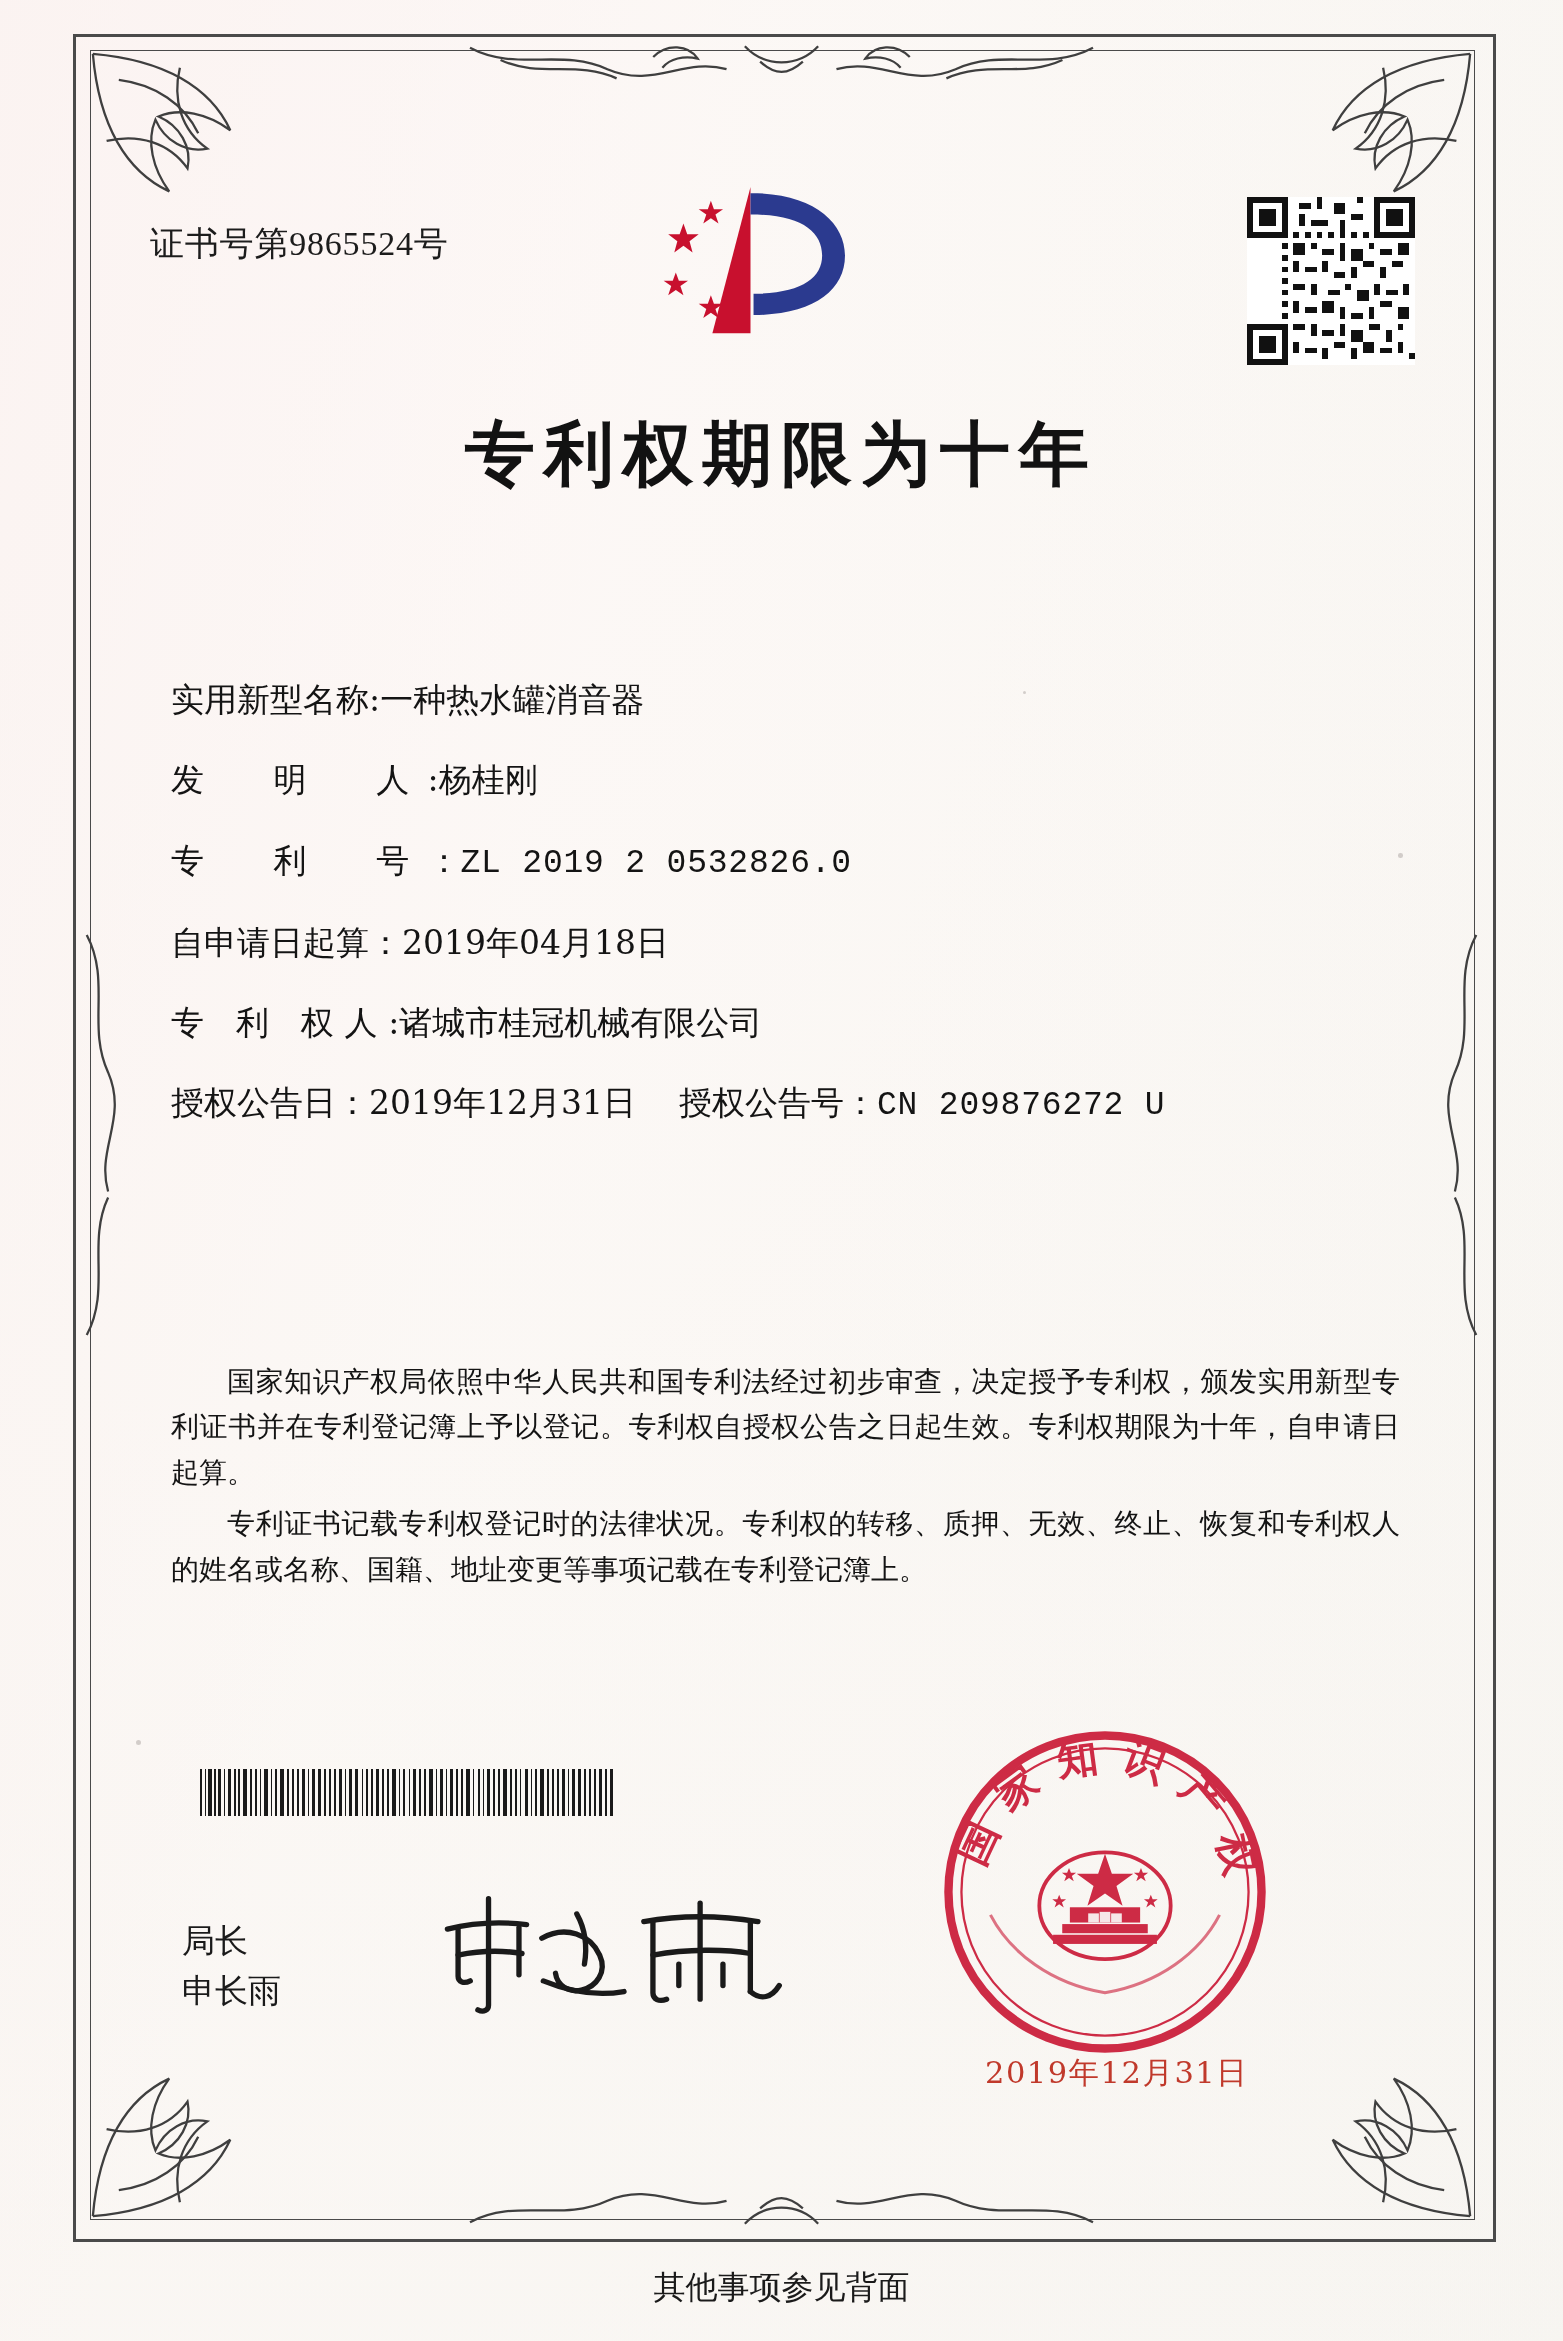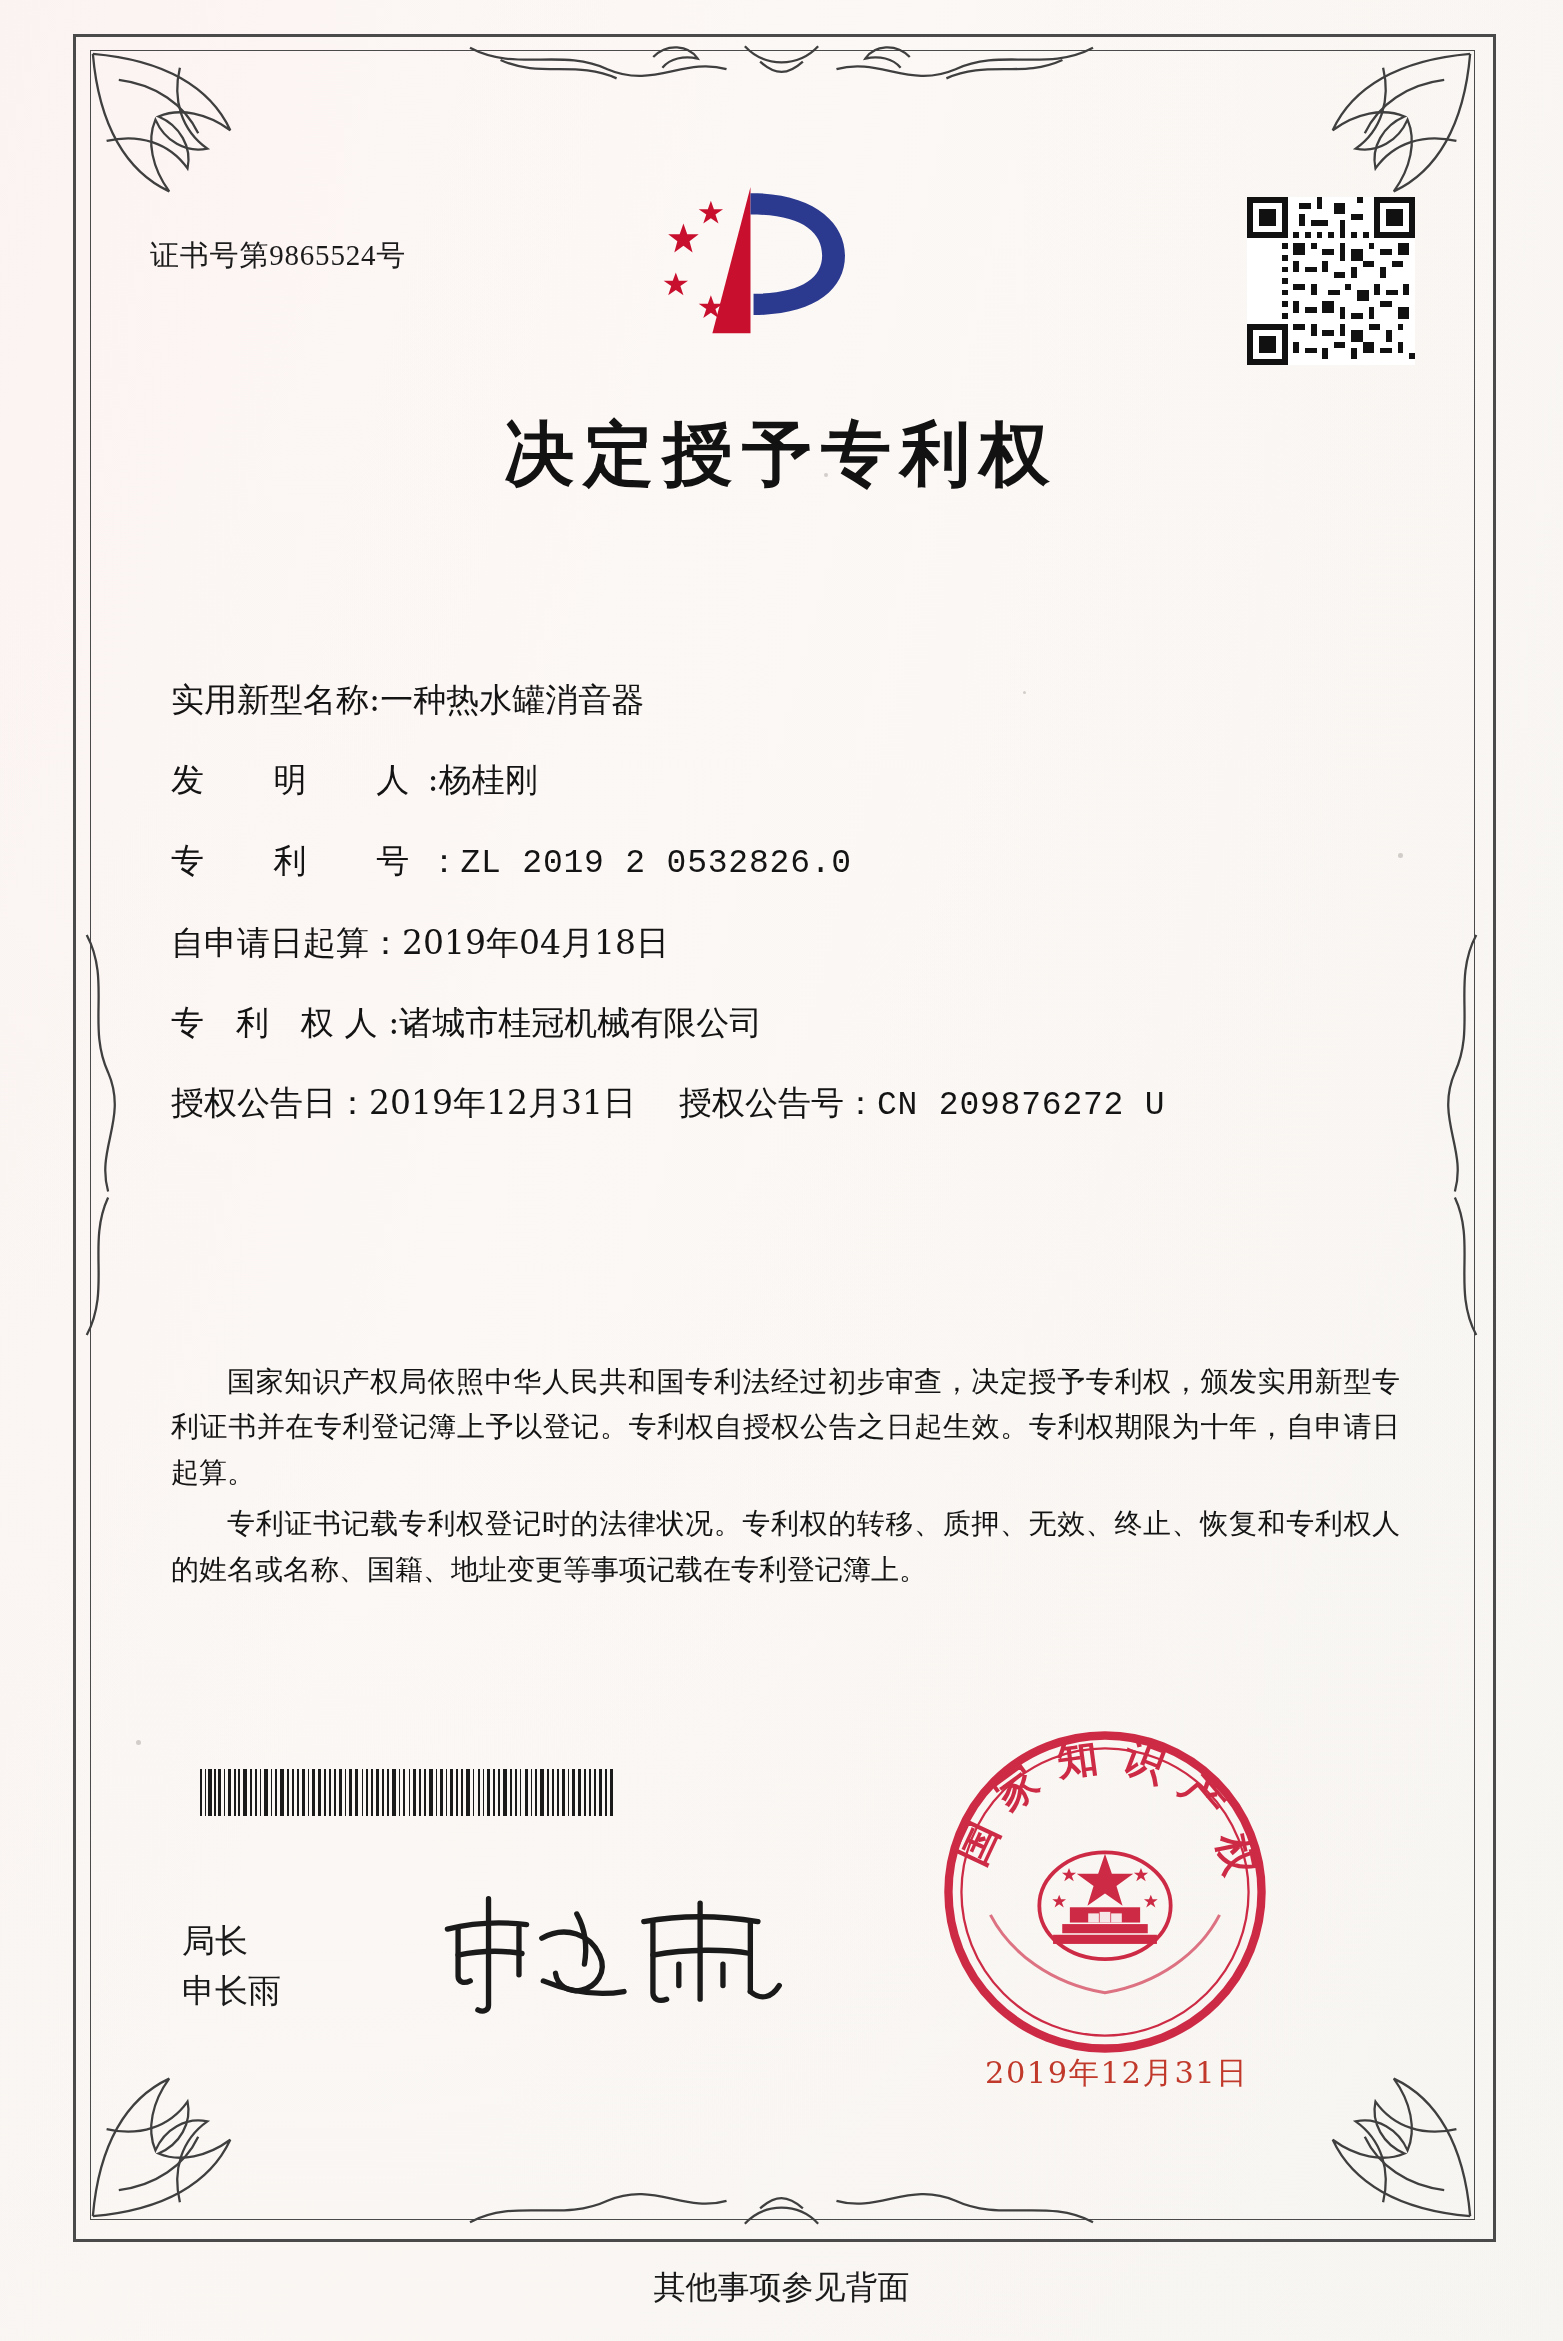--- a/index.html
+++ b/index.html
@@ -52,25 +52,24 @@
     position: absolute;
     color: #3c3c3c;
     pointer-events: none;
   }
 
   
   .cert-no {
     position: absolute;
     left: 150px;
     top: 221px;
-    font-size: 29px;
+    font-size: 34px;
     letter-spacing: 0.8px;
     color: #1c1c1c;
     font-family: "Liberation Serif", "DejaVu Serif", serif;
-    margin-top: 15px;
   }
 
   .logo {
     position: absolute;
     left: 656px;
     top: 176px;
     width: 221px;
     height: 176px;
   }
 
@@ -384,21 +383,21 @@
       <rect x="13" y="26" width="1" height="2"></rect>
         <rect x="15" y="25" width="2" height="1"></rect>
       <rect x="18" y="26" width="1" height="2"></rect>
         <rect x="20" y="25" width="2" height="2"></rect>
       <rect x="23" y="26" width="2" height="1"></rect>
         <rect x="26" y="25" width="1" height="2"></rect>
       <rect x="28" y="27" width="1" height="1"></rect>
     </g>
   </svg>
 
-  <div class="doc-title">决定授予专利权</div>
+  <div class="doc-title">专利权期限为十年</div>
 
   <div class="fields">
     <div class="frow">
       <span class="flabel">实用新型名称</span><span class="fvalue">:</span><span class="fvalue">一种热水罐消音器</span>
     </div>
 
     <div class="frow">
       <span class="flabel gap-lab">发　明　人</span><span class="fvalue">:</span><span class="fvalue">杨桂刚</span>
     </div>
 

